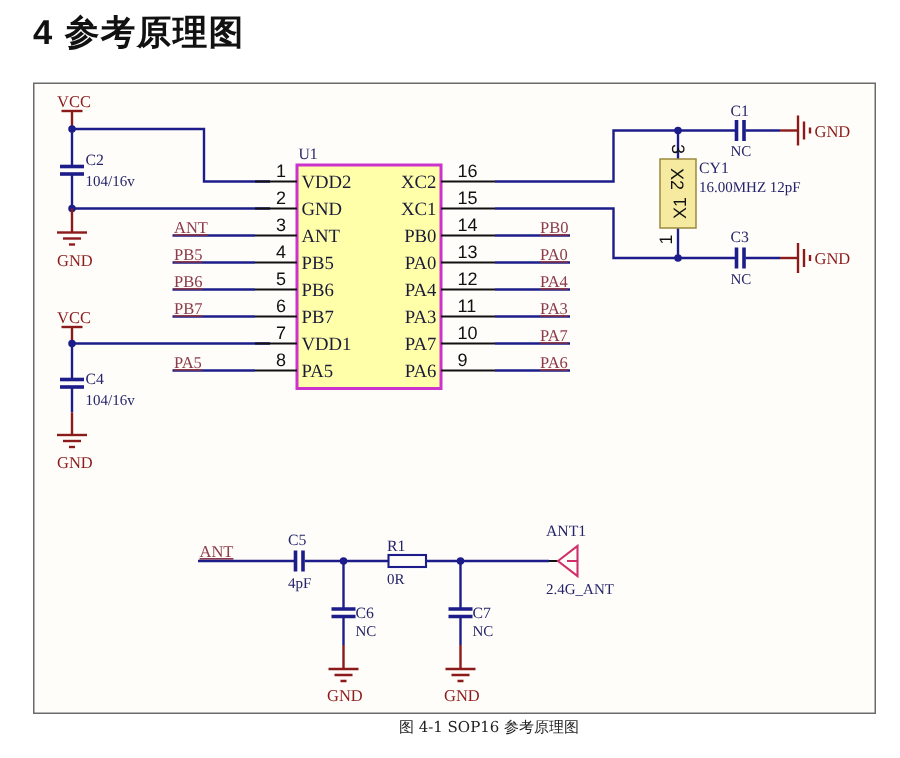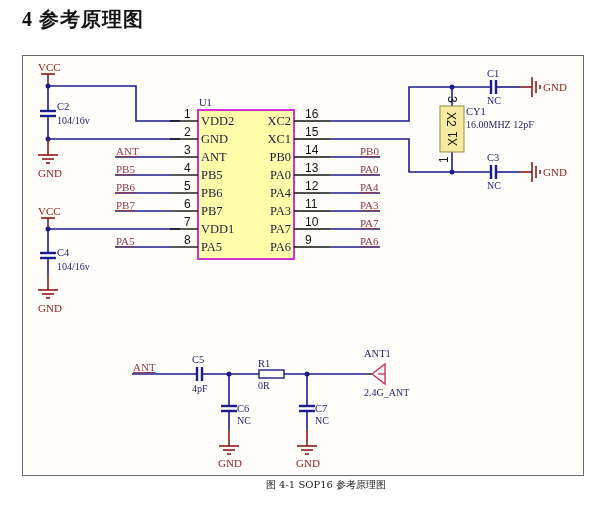--- a/index.html
+++ b/index.html
@@ -1,17 +1,17 @@
 <!DOCTYPE html>
 <html><head>
   <meta charset="utf-8">
   <style>
     html, body { margin: 0; padding: 0; background: #ffffff; }
     body { width: 600px; height: 505px; position: relative; overflow: hidden; font-family: "Liberation Serif", serif; }
-    .heading { position: absolute; left: 22px; top: 6px; font-family: Liberation Serif, serif; font-weight: bold; font-size: 20px; color: #111; letter-spacing: 1px; }
+    .heading { position: absolute; left: 22px; top: 6px; font-family: Liberation Sans, sans-serif; font-weight: bold; font-size: 23px; color: #111; letter-spacing: 1px; }
     .frame { position: absolute; left: 22px; top: 55px; width: 560px; height: 419px; border: 1px solid #6b6b6b; background: #fffdf9; }
     .caption { position: absolute; left: 0; width: 600px; top: 478px; text-align: center; font-family: "DejaVu Serif", serif; font-size: 10px; color: #222; padding-left: 26px; }
     svg { position: absolute; left: 0; top: 0; }
     svg text { font-family: "Liberation Serif", serif; }
     .pinnum { font-family: "Liberation Sans", sans-serif; font-size: 12px; fill: #111; }
     .pinname { font-size: 12.5px; fill: #1a1a3a; }
     .net { font-size: 11px; fill: #8b3a4a; text-decoration: underline; }
     .pwr { font-size: 11px; fill: #8b1a1a; }
     .ref { font-size: 10.5px; fill: #24246a; }
     .val { font-size: 10px; fill: #24246a; }

